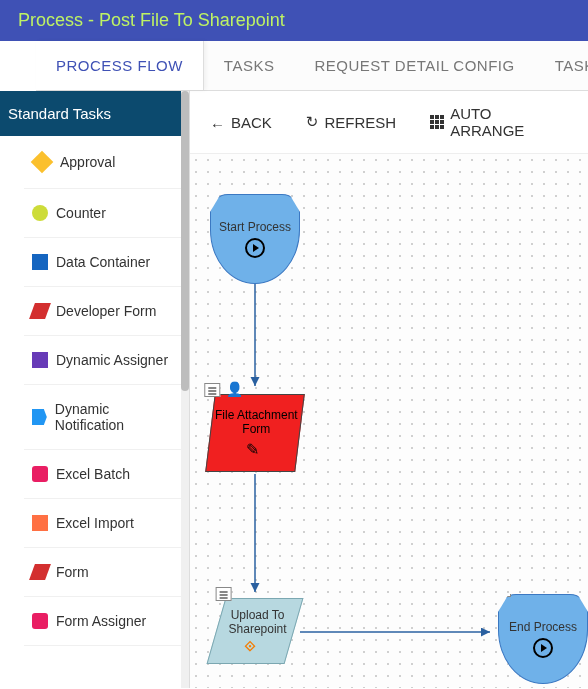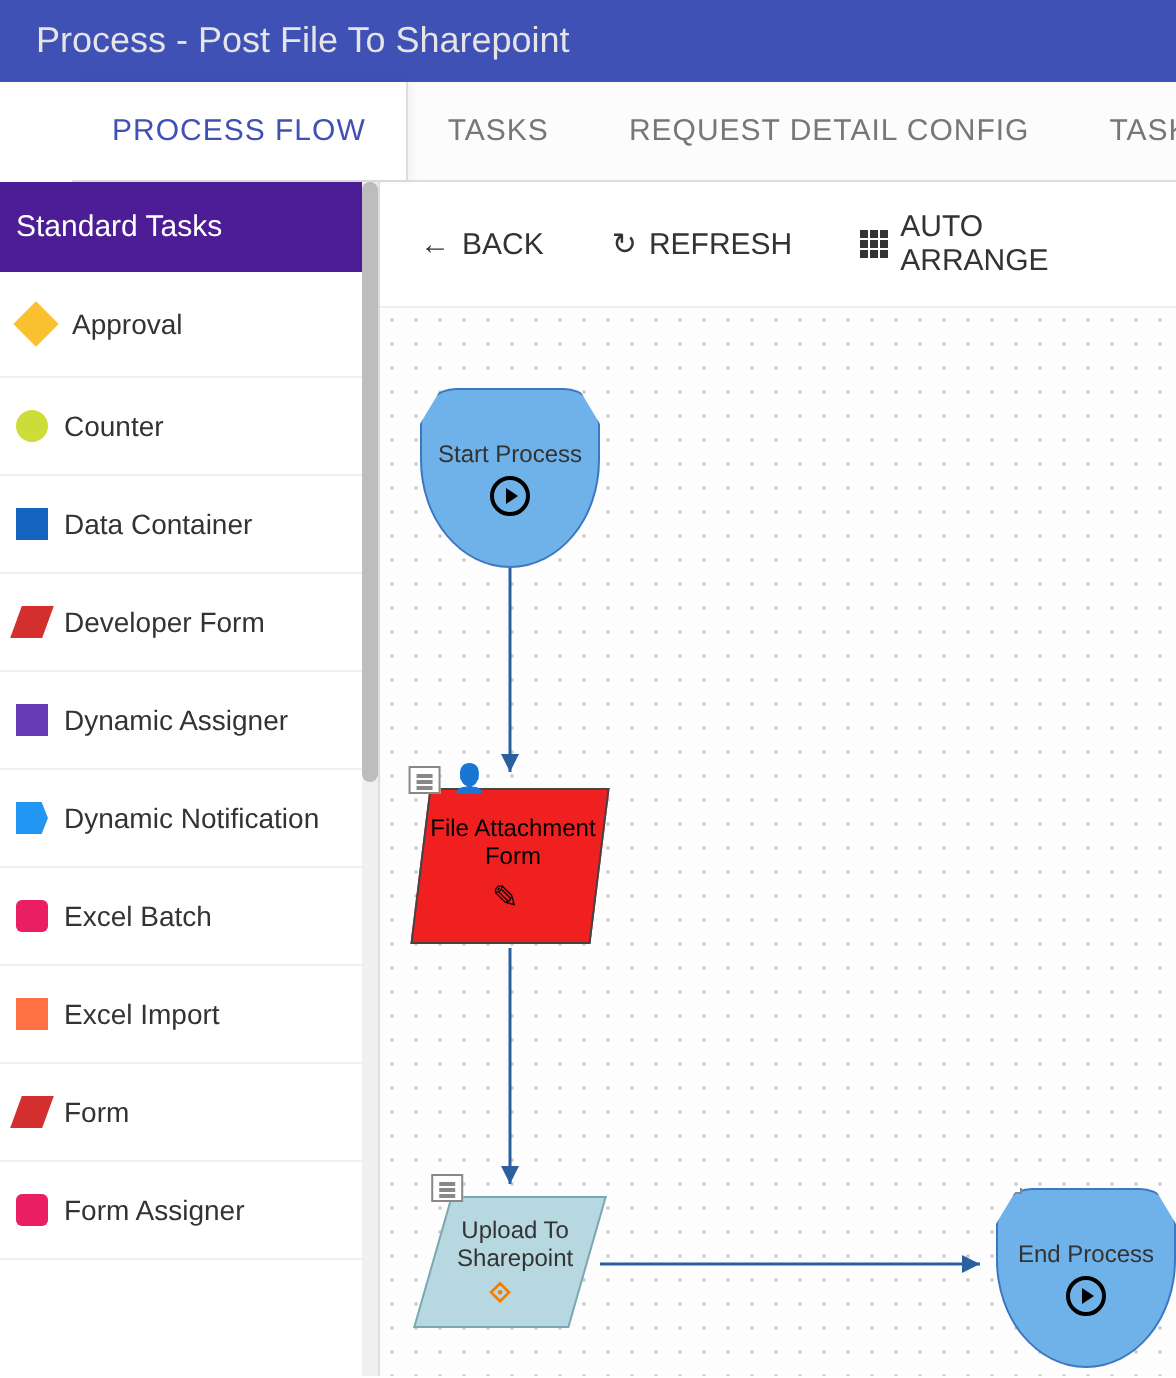--- a/index.html
+++ b/index.html
@@ -1,25 +1,25 @@
 <!DOCTYPE html>
 <html><head>
 <meta charset="utf-8">
 <style>
   * { box-sizing: border-box; margin: 0; padding: 0; }
   body { font-family: Arial, Helvetica, sans-serif; font-size: 14px; color: #333; width: 588px; height: 689px; overflow: hidden; background: #fff; }
-  .header { background: #3f51b5; color: #e5e5e5; padding: 10px 18px; font-size: 18px; }
+  .header { background: #3f51b5; color: #bef264; padding: 10px 18px; font-size: 18px; }
   .tabs { display: flex; border-bottom: 1px solid #ddd; background: #fcfcfc; margin-left: 36px; }
   .tab { padding: 16px 20px; color: #777; cursor: pointer; font-size: 15px; letter-spacing: .5px; white-space: nowrap; }
   .tab.active { color: #3f51b5; background: #fff; border-right: 1px solid #ddd; box-shadow: 2px 0 4px rgba(0,0,0,.05); z-index: 2; }
   .body { display: flex; height: calc(689px - 40px - 52px); }
   .sidebar { width: 190px; border-right: 1px solid #ddd; background: #fff; position: relative; display:flex; flex-direction:column;}
   .sidebar-scroll { overflow-y: auto; flex:1; }
-  .side-header { background: #4c1d95; color: #fff; padding: 14px 8px; font-size: 15px; }
-  .side-item { display: flex; align-items: center; gap: 8px; padding: 16px 8px; border-bottom: 1px solid #f0f0f0; cursor: pointer; }
+  .side-header { background: #0c4a6e; color: #fff; padding: 14px 8px; font-size: 15px; }
+  .side-item { display: flex; align-items: center; gap: 8px; padding: 16px 8px; border-bottom: 1px solid #f0f0f0; cursor: pointer; margin-left: 24px; }
   .side-item .picto { width: 16px; height: 16px; display: inline-block; }
   .dia-yellow { transform: rotate(45deg); background: #fbc02d; width:12px;height:12px; margin:2px; }
   .cir-green { border-radius:50%; background:#cddc39; }
   .sq-blue  { background:#1565c0; }
   .par-red  { background:#d32f2f; transform: skewX(-20deg); }
   .sq-purple{ background:#673ab7; }
   .pt-blue  { background:#2196f3; clip-path: polygon(0 0, 80% 0, 100% 50%, 80% 100%, 0 100%); }
   .rr-pink  { background:#e91e63; border-radius:3px; }
   .sq-orange{ background:#ff7043; }
   .scrollbar { width: 8px; background:#f0f0f0; display:flex; flex-direction:column; }

